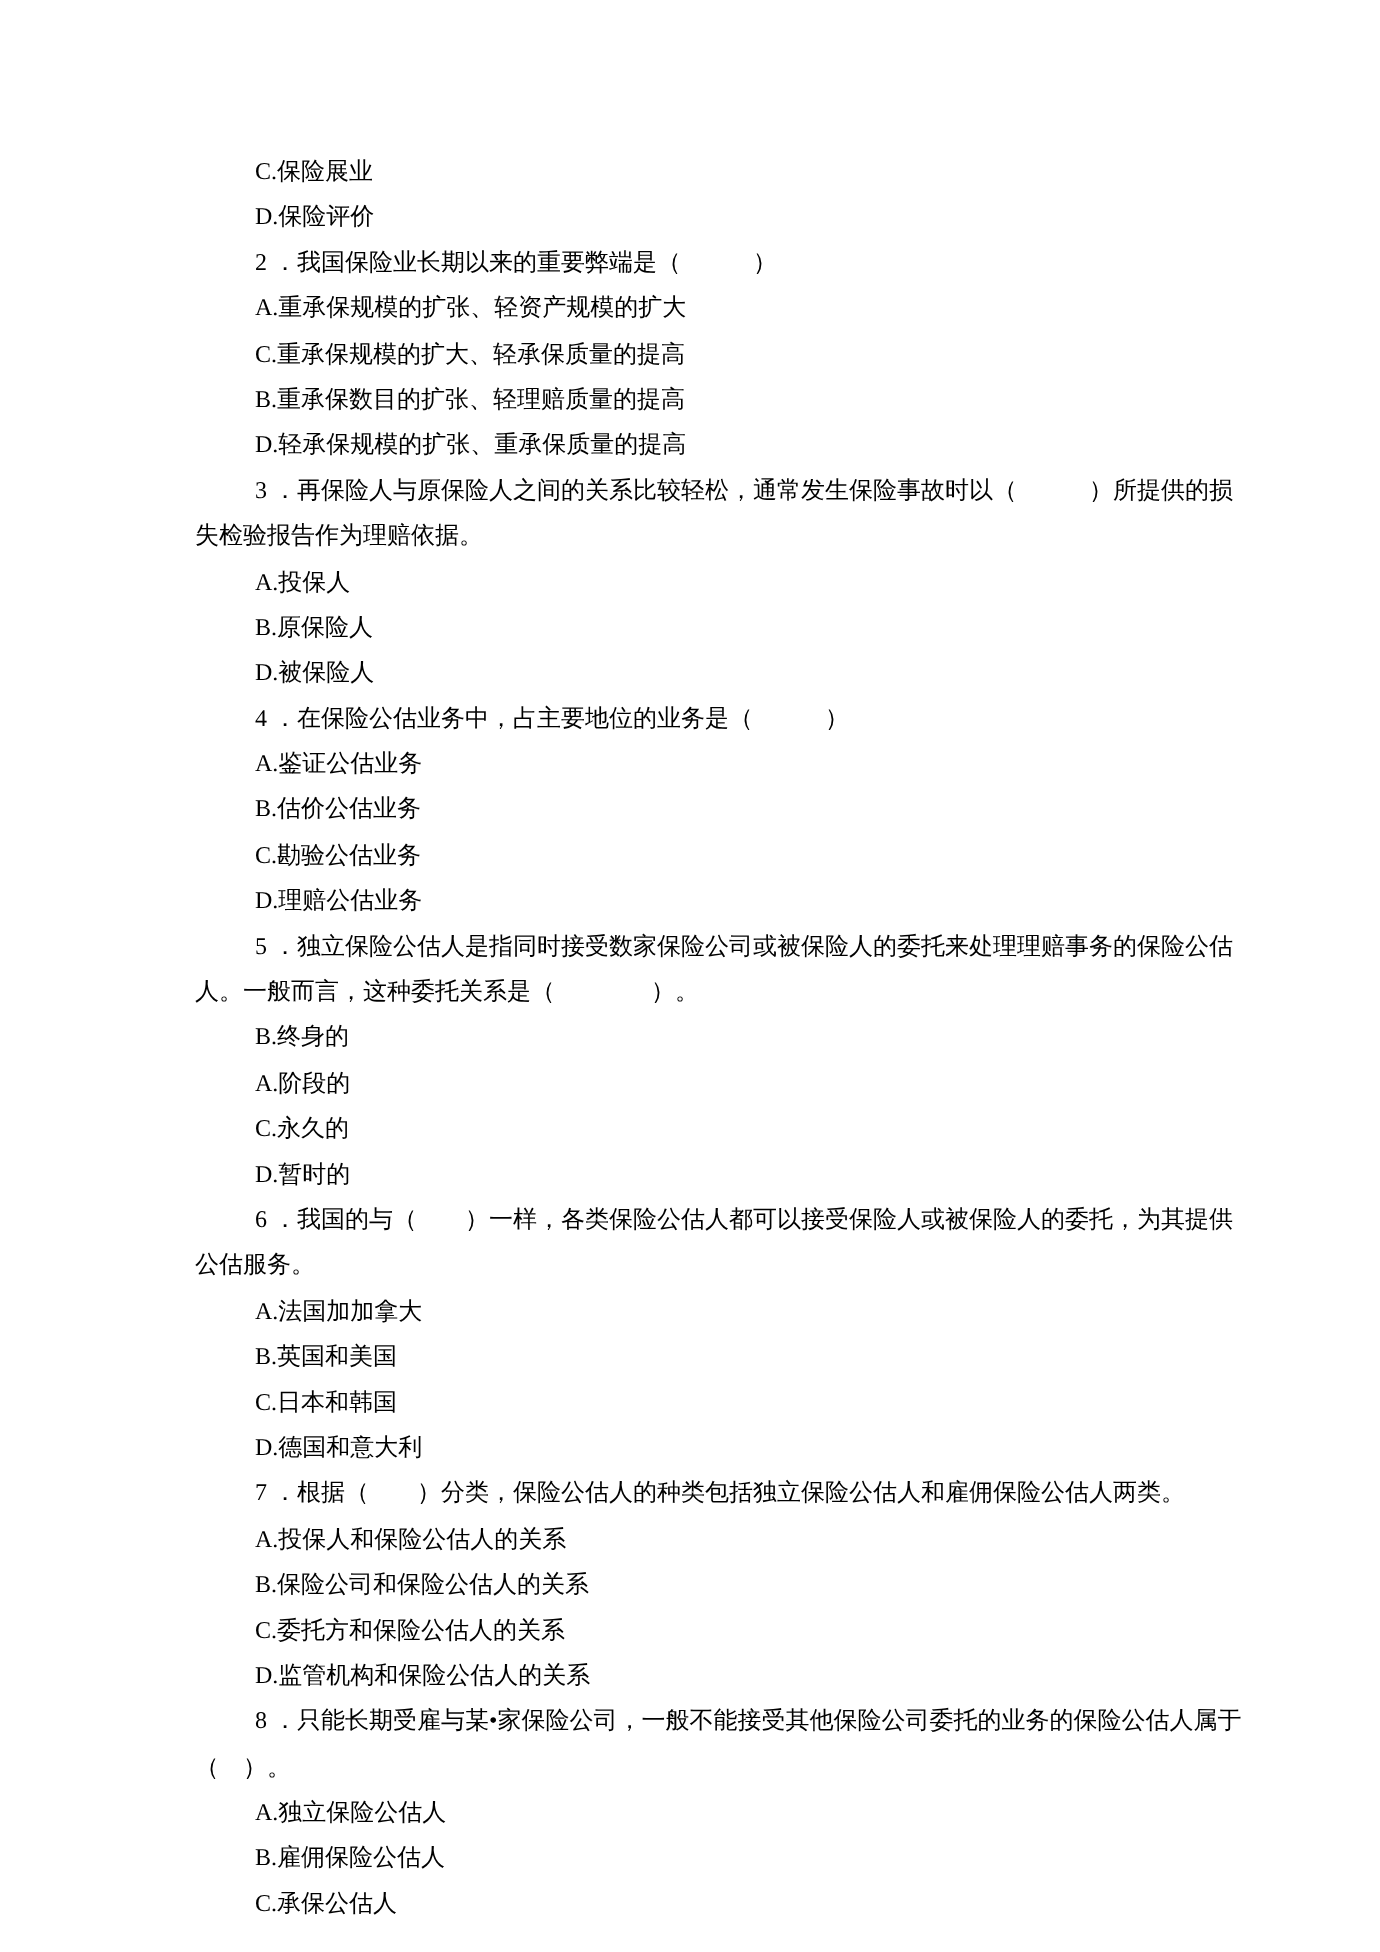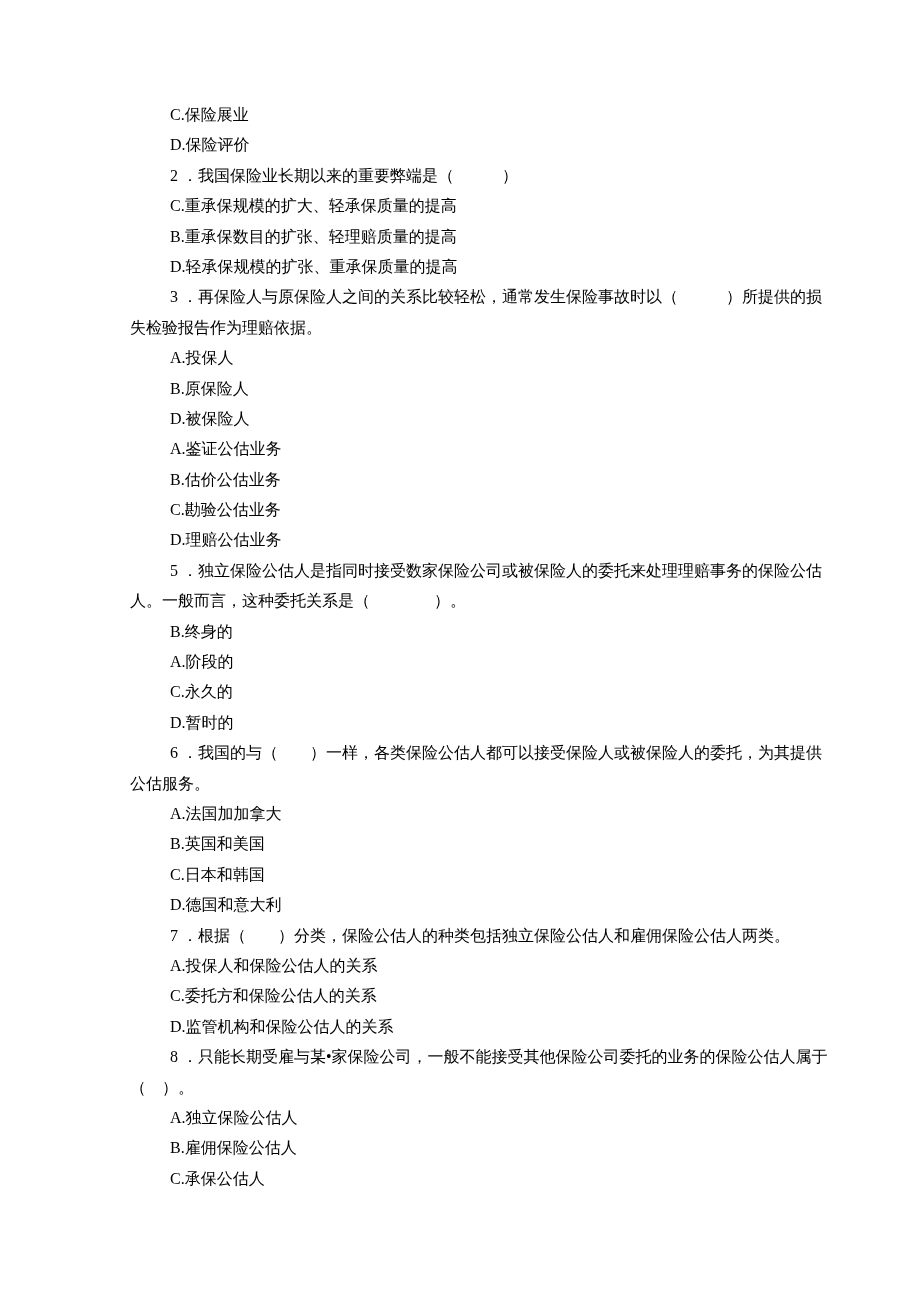--- a/index.html
+++ b/index.html
@@ -15,42 +15,45 @@
     .line { display: block; }
     .indent-1 { text-indent: 2.5em; margin-left: 40px; }
   </style>
 </head>
 <body>
 
 <div id="content">
     <div class="line indent-1">C.保险展业</div>
     <div class="line indent-1">D.保险评价</div>
     <div class="line indent-1" style="text-indent: 2.5em;">2 ．我国保险业长期以来的重要弊端是（　　　）</div>
+    <div class="line indent-1">A.重承保规模的扩张、轻资产规模的扩大</div>
     <div class="line indent-1">C.重承保规模的扩大、轻承保质量的提高</div>
     <div class="line indent-1">B.重承保数目的扩张、轻理赔质量的提高</div>
     <div class="line indent-1">D.轻承保规模的扩张、重承保质量的提高</div>
     <div class="line indent-1" style="text-indent: 2.5em;">3 ．再保险人与原保险人之间的关系比较轻松，通常发生保险事故时以（　　　）所提供的损失检验报告作为理赔依据。</div>
     <div class="line indent-1">A.投保人</div>
     <div class="line indent-1">B.原保险人</div>
     <div class="line indent-1">D.被保险人</div>
+    <div class="line indent-1" style="text-indent: 2.5em;">4 ．在保险公估业务中，占主要地位的业务是（　　　）</div>
     <div class="line indent-1">A.鉴证公估业务</div>
     <div class="line indent-1">B.估价公估业务</div>
     <div class="line indent-1">C.勘验公估业务</div>
     <div class="line indent-1">D.理赔公估业务</div>
     <div class="line indent-1" style="text-indent: 2.5em;">5 ．独立保险公估人是指同时接受数家保险公司或被保险人的委托来处理理赔事务的保险公估人。一般而言，这种委托关系是（　　　　）。</div>
     <div class="line indent-1">B.终身的</div>
     <div class="line indent-1">A.阶段的</div>
     <div class="line indent-1">C.永久的</div>
     <div class="line indent-1">D.暂时的</div>
     <div class="line indent-1" style="text-indent: 2.5em;">6 ．我国的与（　　）一样，各类保险公估人都可以接受保险人或被保险人的委托，为其提供公估服务。</div>
     <div class="line indent-1">A.法国加加拿大</div>
     <div class="line indent-1">B.英国和美国</div>
     <div class="line indent-1">C.日本和韩国</div>
     <div class="line indent-1">D.德国和意大利</div>
     <div class="line indent-1" style="text-indent: 2.5em;">7 ．根据（　　）分类，保险公估人的种类包括独立保险公估人和雇佣保险公估人两类。</div>
     <div class="line indent-1">A.投保人和保险公估人的关系</div>
+    <div class="line indent-1">B.保险公司和保险公估人的关系</div>
     <div class="line indent-1">C.委托方和保险公估人的关系</div>
     <div class="line indent-1">D.监管机构和保险公估人的关系</div>
     <div class="line indent-1" style="text-indent: 2.5em;">8 ．只能长期受雇与某•家保险公司，一般不能接受其他保险公司委托的业务的保险公估人属于（　）。</div>
     <div class="line indent-1">A.独立保险公估人</div>
     <div class="line indent-1">B.雇佣保险公估人</div>
     <div class="line indent-1">C.承保公估人</div>
   </div>
 
 </body></html>

